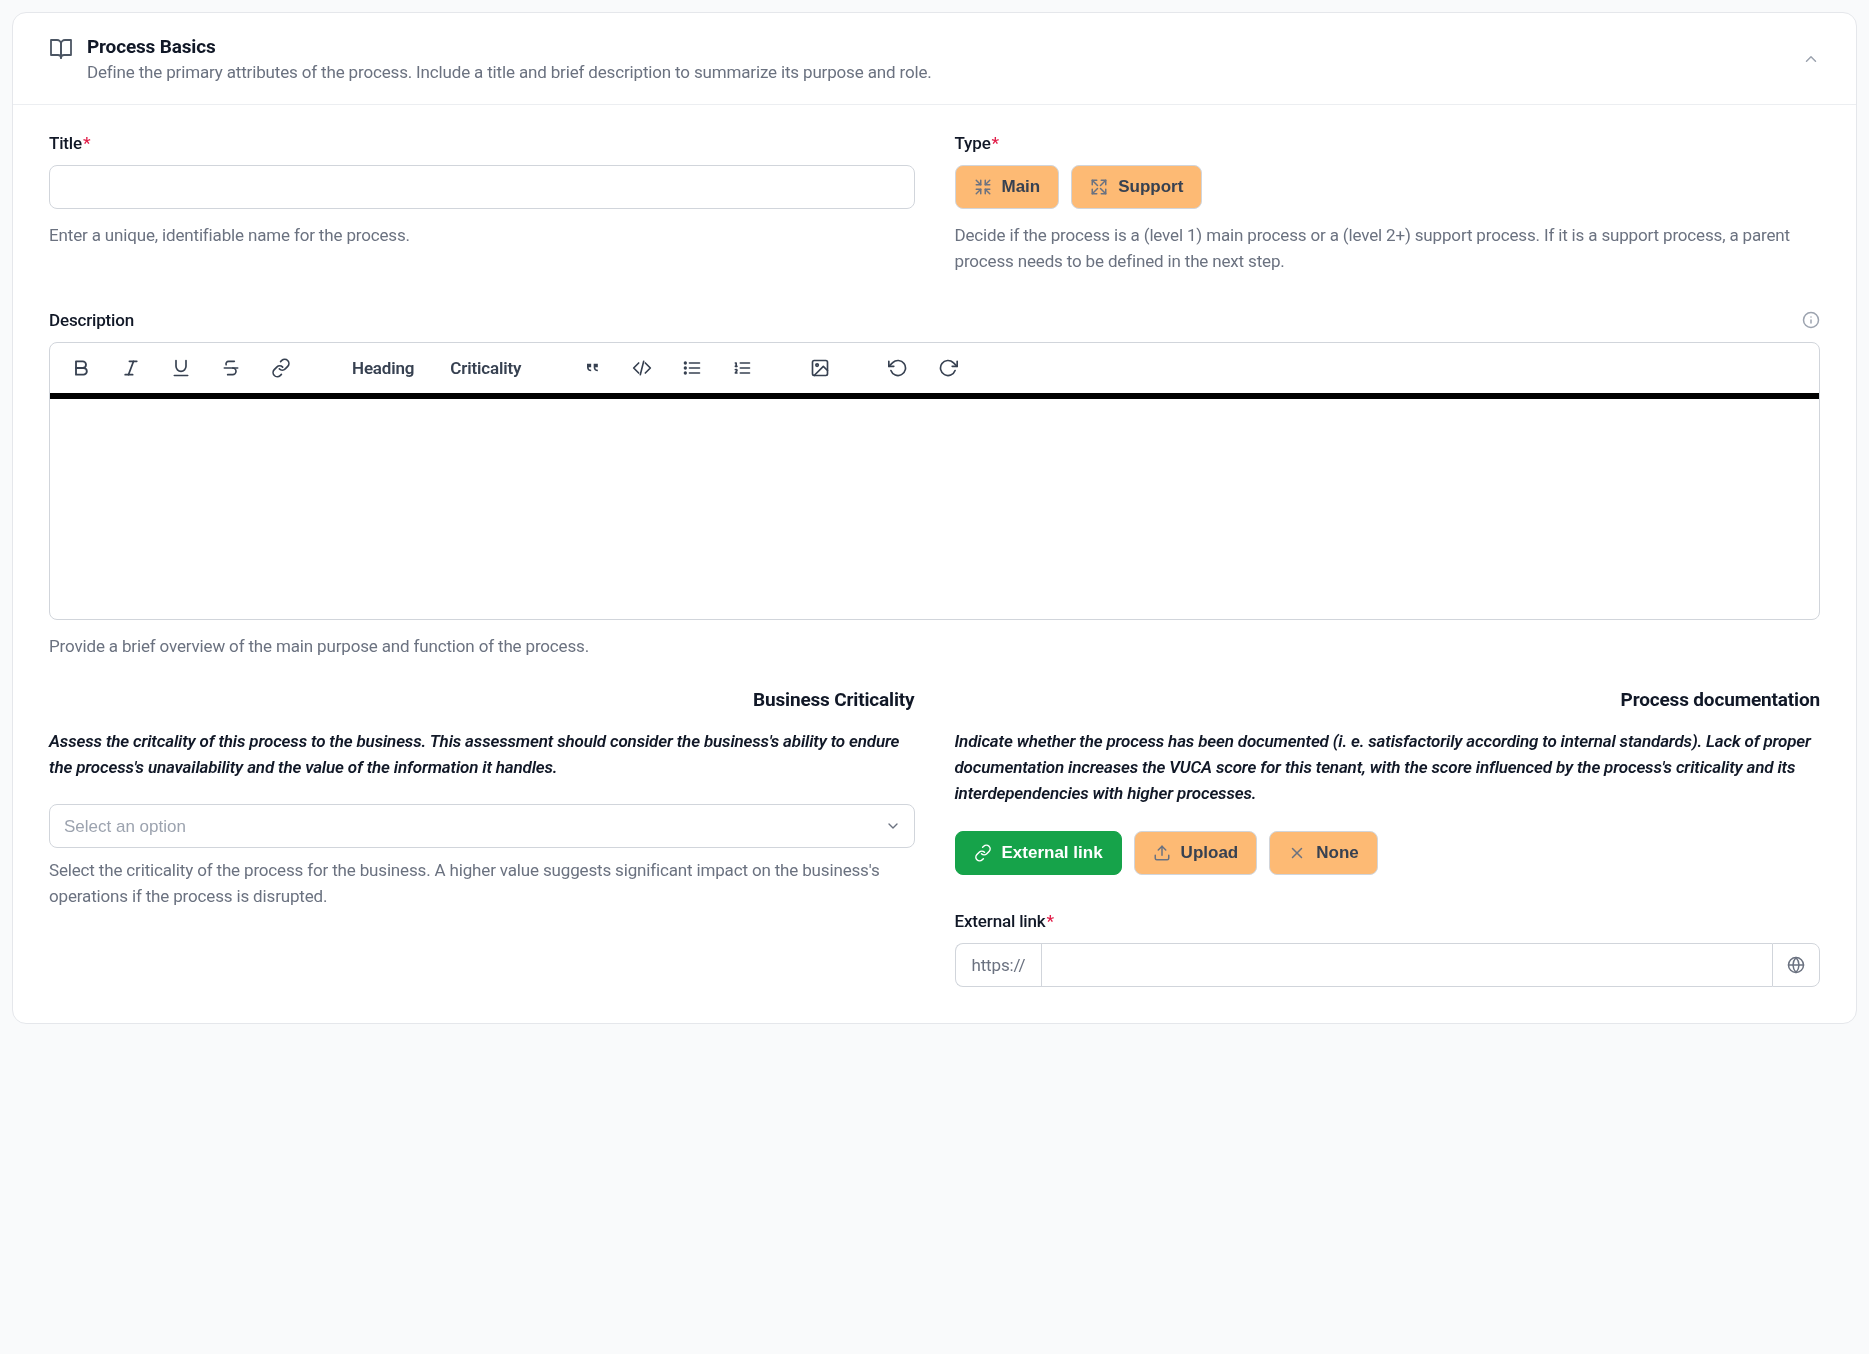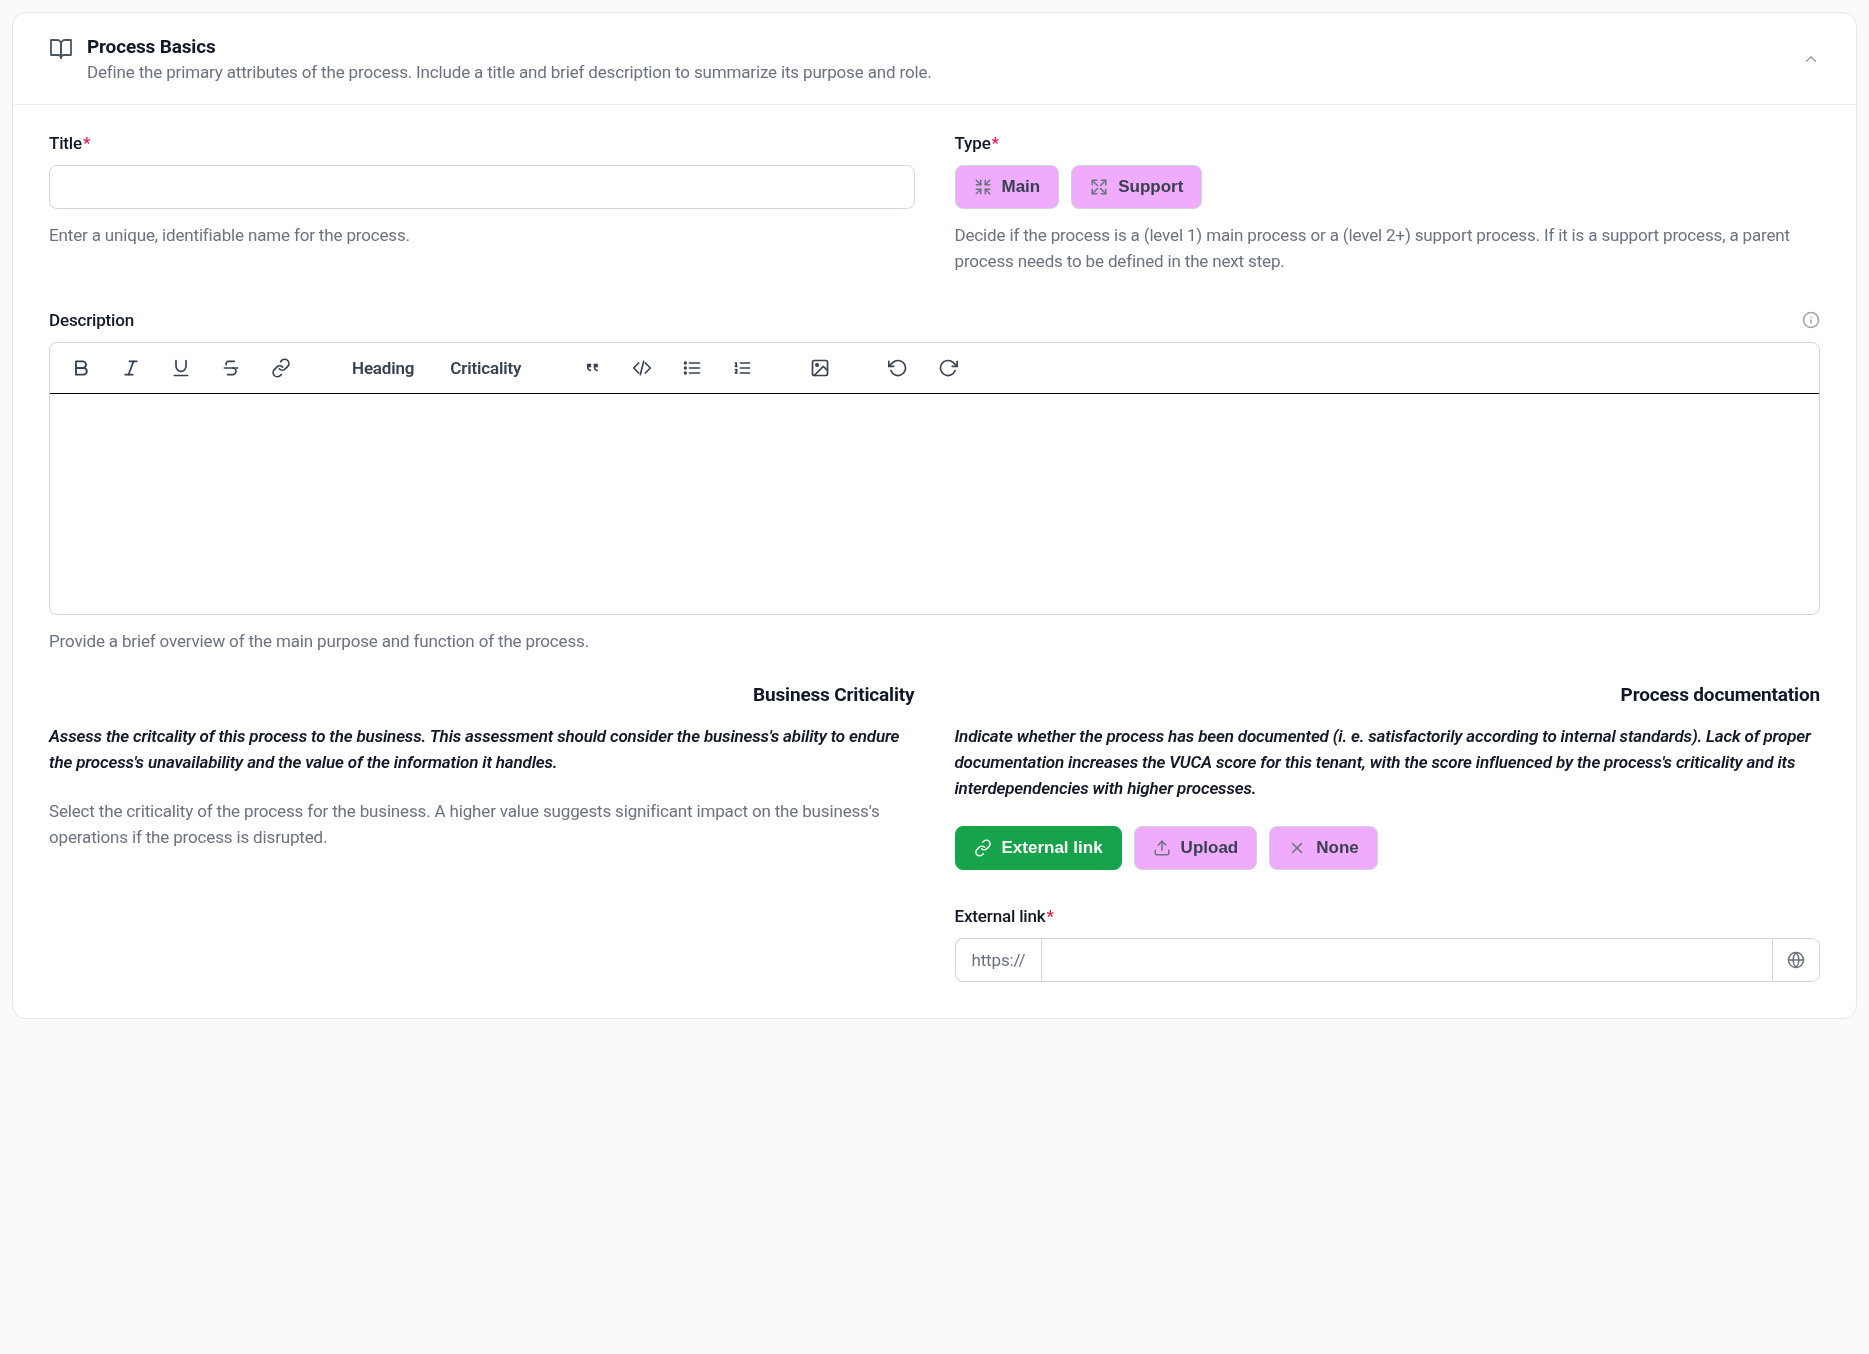--- a/index.html
+++ b/index.html
@@ -78,21 +78,21 @@
   
   .seg-group { display: flex; gap: 12px; }
   .seg-btn {
     display: inline-flex;
     align-items: center;
     gap: 10px;
     height: 44px;
     padding: 0 18px;
     border: 1px solid #d1d5db;
     border-radius: 8px;
-    background: #f0abfc;
+    background: #fdba74;
     font-size: 17px;
     font-weight: 600;
     color: #374151;
     cursor: pointer;
   }
   .seg-btn .ic { width: 18px; height: 18px; color: #6b7280; }
   .seg-btn.green {
     background: #16a34a;
     border-color: #16a34a;
     color: #fff;
@@ -109,21 +109,21 @@
   .info-ic { width: 18px; height: 18px; color: #9ca3af; }
   .editor {
     border: 1px solid #d1d5db;
     border-radius: 8px;
     overflow: hidden;
   }
   .toolbar {
     display: flex;
     gap: 20px;
     padding: 10px 16px;
-    border-bottom: 1px solid #000000;
+    border-bottom: 6px solid #000000;
   }
   .tbtn {
     display: inline-flex;
     align-items: center;
     justify-content: center;
     min-width: 30px;
     height: 30px;
     padding: 0 4px;
     color: #374151;
     cursor: pointer;
@@ -391,20 +391,28 @@
       </div>
 
       <div class="help">Provide a brief overview of the main purpose and function of the process.</div>
     </div>
 
     <div class="row mt28">
       <div class="col">
         <h3 class="section-title">Business Criticality</h3>
         <p class="section-desc">Assess the critcality of this process to the business. This assessment should consider the business's ability to endure the process's unavailability and the value of the information it handles.</p>
 
+        <div class="select-wrap">
+          <select class="select">
+            <option selected="" disabled="" hidden="">Select an option</option>
+          </select>
+          <svg class="select-caret" viewBox="0 0 24 24" fill="none" stroke="currentColor" stroke-width="2" stroke-linecap="round" stroke-linejoin="round">
+              <polyline points="6 9 12 15 18 9"></polyline>
+            </svg>
+        </div>
 
         <div class="help" style="margin-top:10px">Select the criticality of the process for the business. A higher value suggests significant impact on the business's operations if the process is disrupted.</div>
       </div>
 
       <div class="col">
         <h3 class="section-title">Process documentation</h3>
         <p class="section-desc">Indicate whether the process has been documented (i. e. satisfactorily according to internal standards). Lack of proper documentation increases the VUCA score for this tenant, with the score influenced by the process's criticality and its interdependencies with higher processes.</p>
 
         <div class="seg-group">
           <button type="button" class="seg-btn green">

